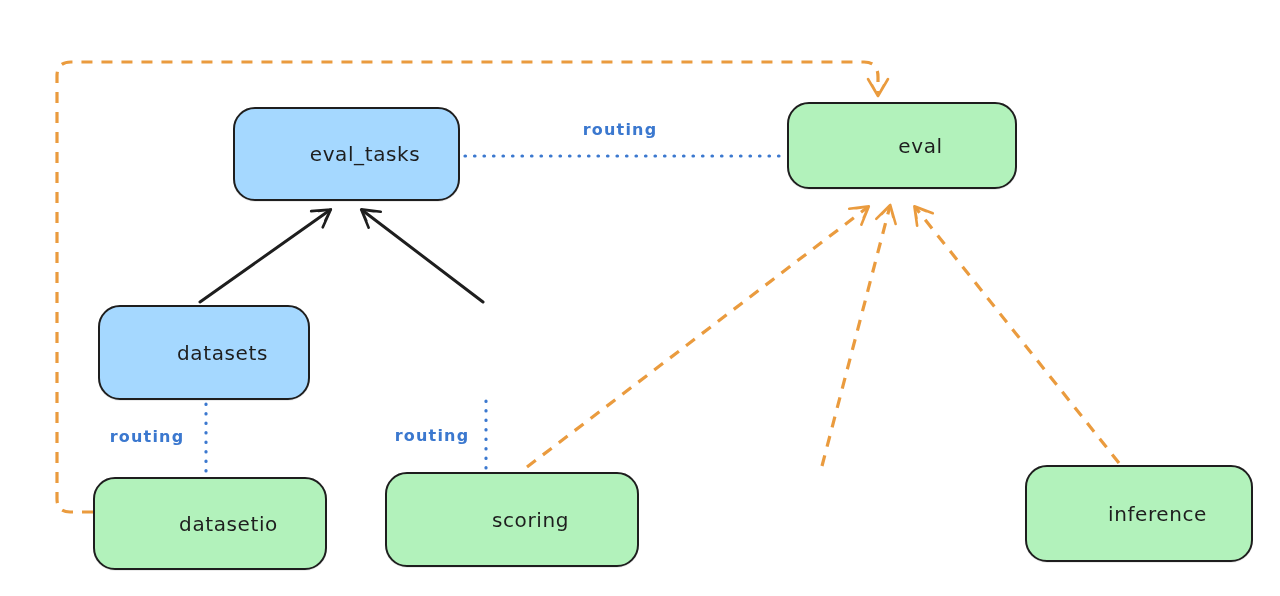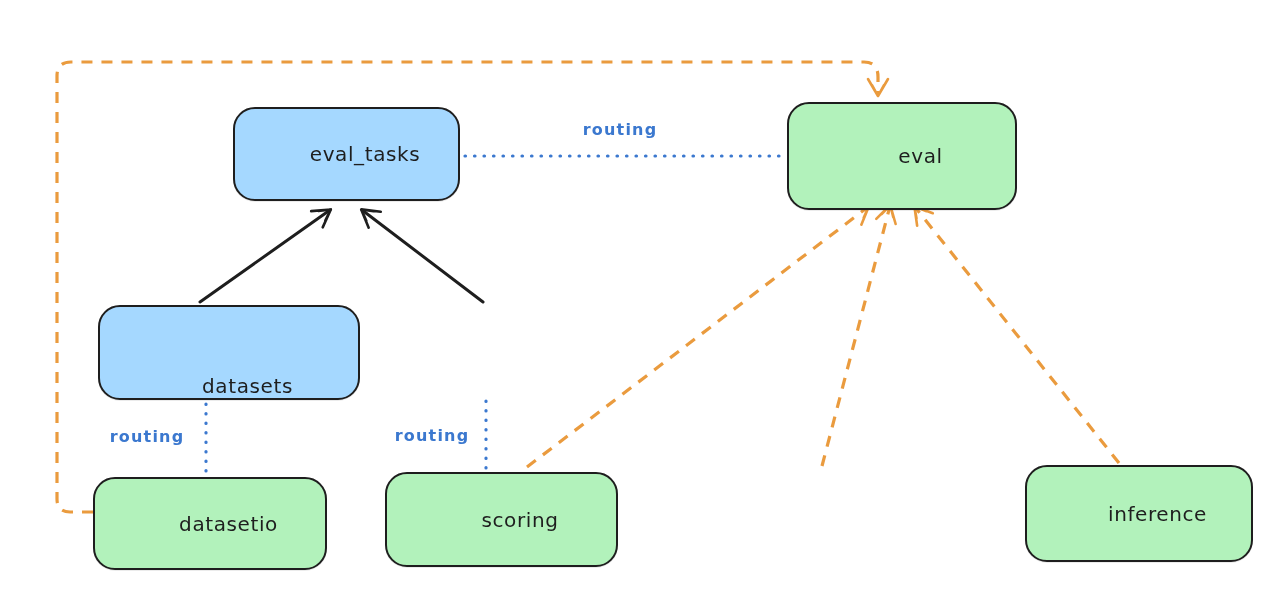--- a/index.html
+++ b/index.html
@@ -71,34 +71,34 @@
 
     <path d="M527,467 L868,207" fill="none" stroke="#ea9b3e" stroke-width="3.2" stroke-dasharray="11 9" marker-end="url(#arrowOrange)"></path>
     <path d="M822,466 L890,206" fill="none" stroke="#ea9b3e" stroke-width="3.2" stroke-dasharray="11 9" marker-end="url(#arrowOrange)"></path>
     <path d="M1119,463 L915,207" fill="none" stroke="#ea9b3e" stroke-width="3.2" stroke-dasharray="11 9" marker-end="url(#arrowOrange)"></path>
   </svg>
 
   <div class="node api" style="left:233px; top:107px; width:227px; height:94px;">
     <span class="node-label">eval_tasks</span>
   </div>
 
-  <div class="node provider" style="left:787px; top:102px; width:230px; height:108px;">
+  <div class="node provider" style="left:787px; top:102px; width:230px; height:87px;">
     <span class="node-label">eval</span>
   </div>
 
-  <div class="node api" style="left:98px; top:305px; width:262px; height:95px;align-items:flex-end;">
+  <div class="node api" style="left:98px; top:305px; width:212px; height:95px;">
     <span class="node-label">datasets</span>
   </div>
 
 
   <div class="node provider" style="left:93px; top:477px; width:234px; height:93px;">
     <span class="node-label">datasetio</span>
   </div>
 
-  <div class="node provider" style="left:385px; top:472px; width:233px; height:95px;">
+  <div class="node provider" style="left:385px; top:472px; width:254px; height:95px;">
     <span class="node-label">scoring</span>
   </div>
 
 
   <div class="node provider" style="left:1025px; top:465px; width:228px; height:97px;justify-content:center;">
     <span class="node-label">inference</span>
   </div>
 
   <div class="routing-label" style="left:620px; top:129px;">routing</div>
 

